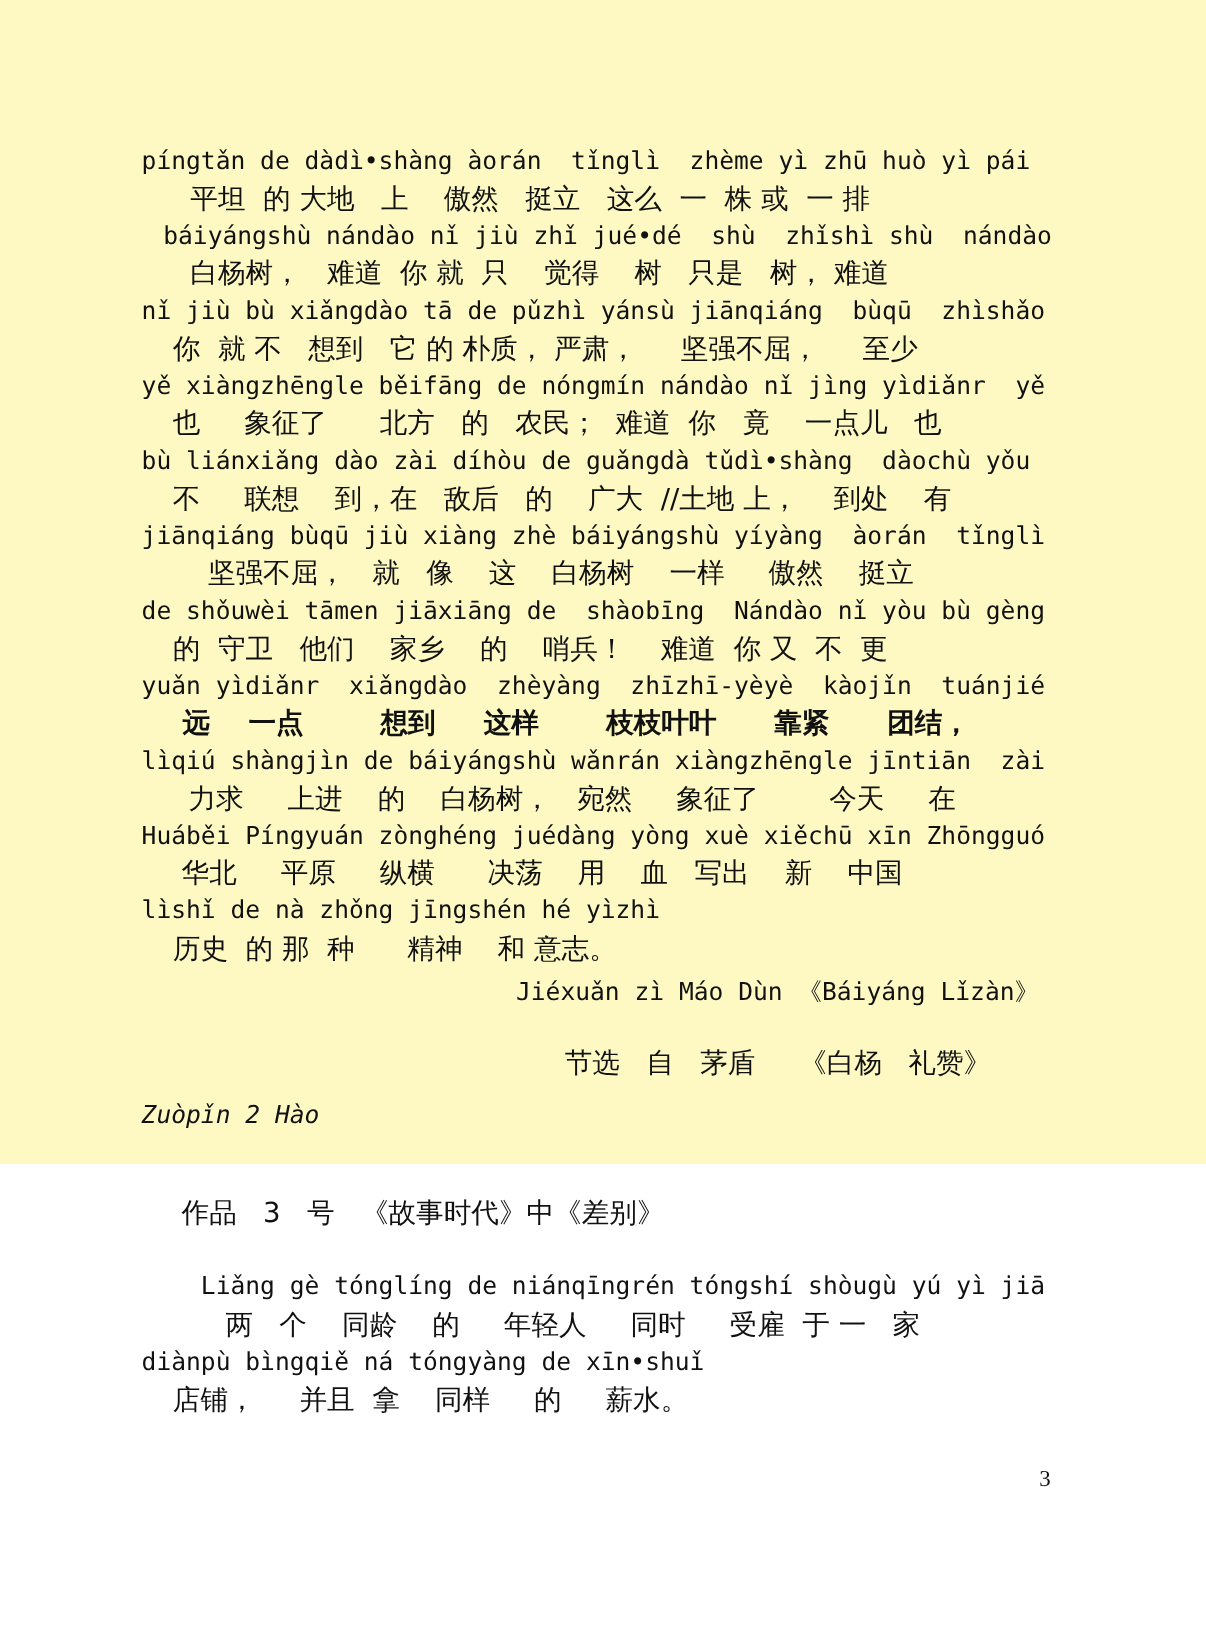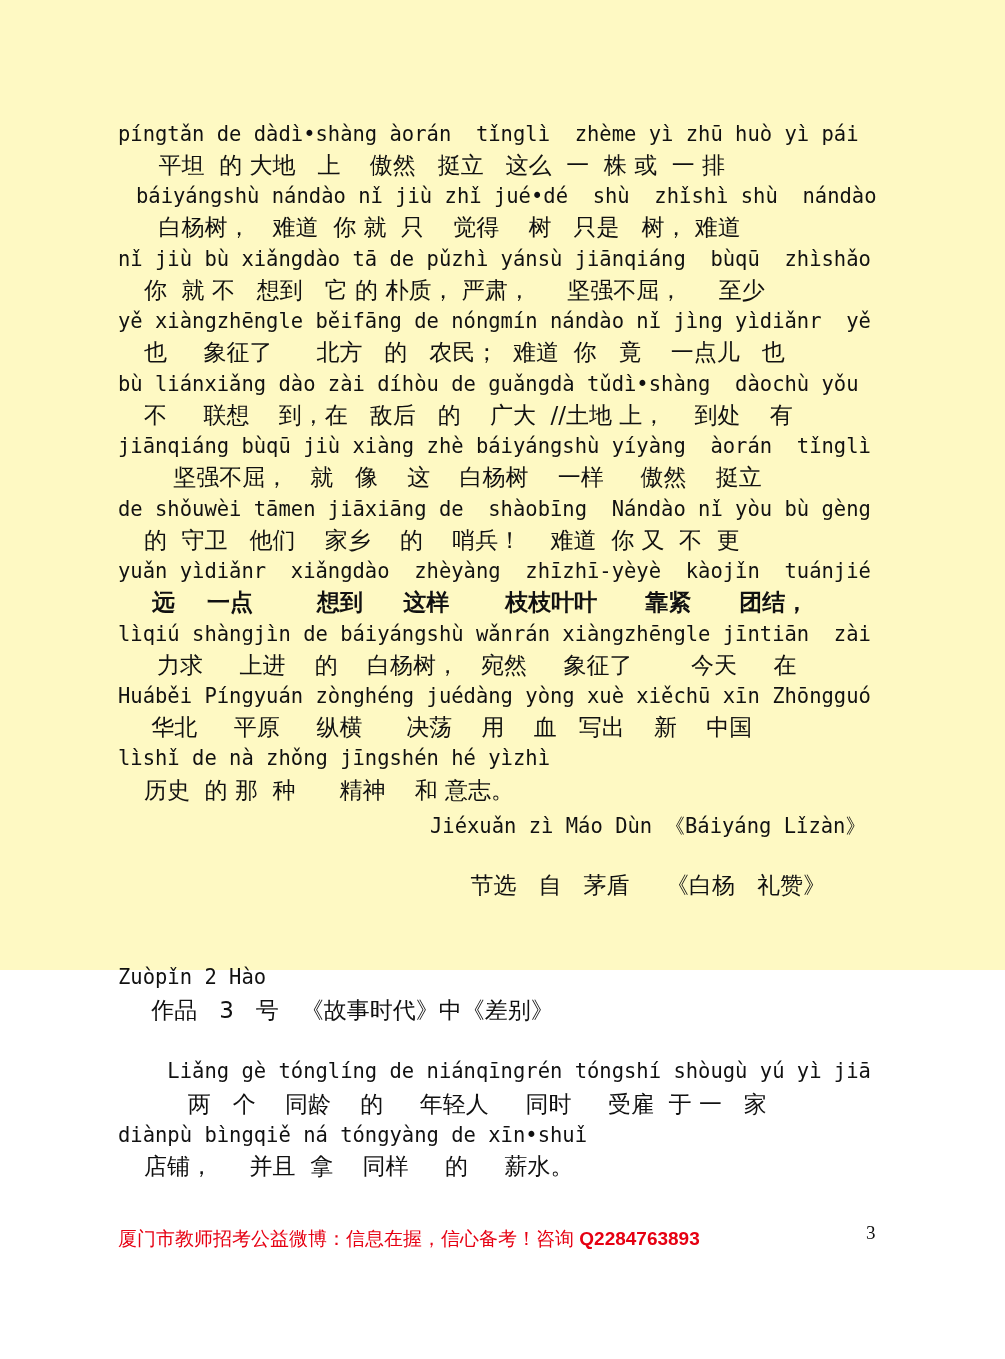--- a/index.html
+++ b/index.html
@@ -44,24 +44,23 @@
       <div class="line py" style="top: 559px; left: 118px;">yuǎn yìdiǎnr  xiǎngdào  zhèyàng  zhīzhī-yèyè  kàojǐn  tuánjié</div>
       <div class="line zh" style="top: 587px; left: 118px; font-weight: bold;"> 远    一点        想到     这样       枝枝叶叶      靠紧      团结，</div>
       <div class="line py" style="top: 622px; left: 118px;">lìqiú shàngjìn de báiyángshù wǎnrán xiàngzhēngle jīntiān  zài</div>
       <div class="line zh" style="top: 650px; left: 131px;">力求     上进    的    白杨树，   宛然     象征了        今天     在</div>
       <div class="line py" style="top: 684px; left: 118px;">Huáběi Píngyuán zònghéng juédàng yòng xuè xiěchū xīn Zhōngguó</div>
       <div class="line zh" style="top: 712px; left: 118px;"> 华北     平原     纵横      决荡    用    血   写出    新    中国</div>
       <div class="line py" style="top: 746px; left: 118px;">lìshǐ de nà zhǒng jīngshén hé yìzhì</div>
       <div class="line zh" style="top: 775px; left: 118px;">历史  的 那  种      精神    和 意志。</div>
       <div class="line py" style="top: 812px; left: 430px; text-align: right;">Jiéxuǎn zì Máo Dùn 《Báiyáng Lǐzàn》</div>
       <div class="line zh" style="top: 870px; left: 430px;">  节选   自   茅盾     《白杨   礼赞》</div>
-      <div class="line py" style="top: 965px; left: 118px;">Zuòpǐn 2 Hào</div>
+      <div class="line py" style="top: 917px; left: 118px; font-style: italic;">Zuòpǐn 2 Hào</div>
       <div class="line zh" style="top: 995px; left: 118px;"> 作品   3   号   《故事时代》中《差别》</div>
       <div class="line py" style="top: 1059px; left: 118px;">    Liǎng gè tónglíng de niánqīngrén tóngshí shòugù yú yì jiā</div>
       <div class="line zh" style="top: 1089px; left: 118px;">      两   个    同龄    的     年轻人     同时     受雇  于 一   家</div>
       <div class="line py" style="top: 1123px; left: 118px; text-align: center;">diànpù bìngqiě ná tóngyàng de xīn•shuǐ</div>
       <div class="line zh" style="top: 1151px; left: 118px;">店铺，     并且  拿    同样     的     薪水。</div>
     </div>
 
-  <div class="footer"><span>厦门市教师招考公益微博：信息在握，信心备考！咨询 </span><span class="qq">Q2284763893</span></div>
 
   <div class="pagenum">3</div>
 </div>
 
 </body></html>

